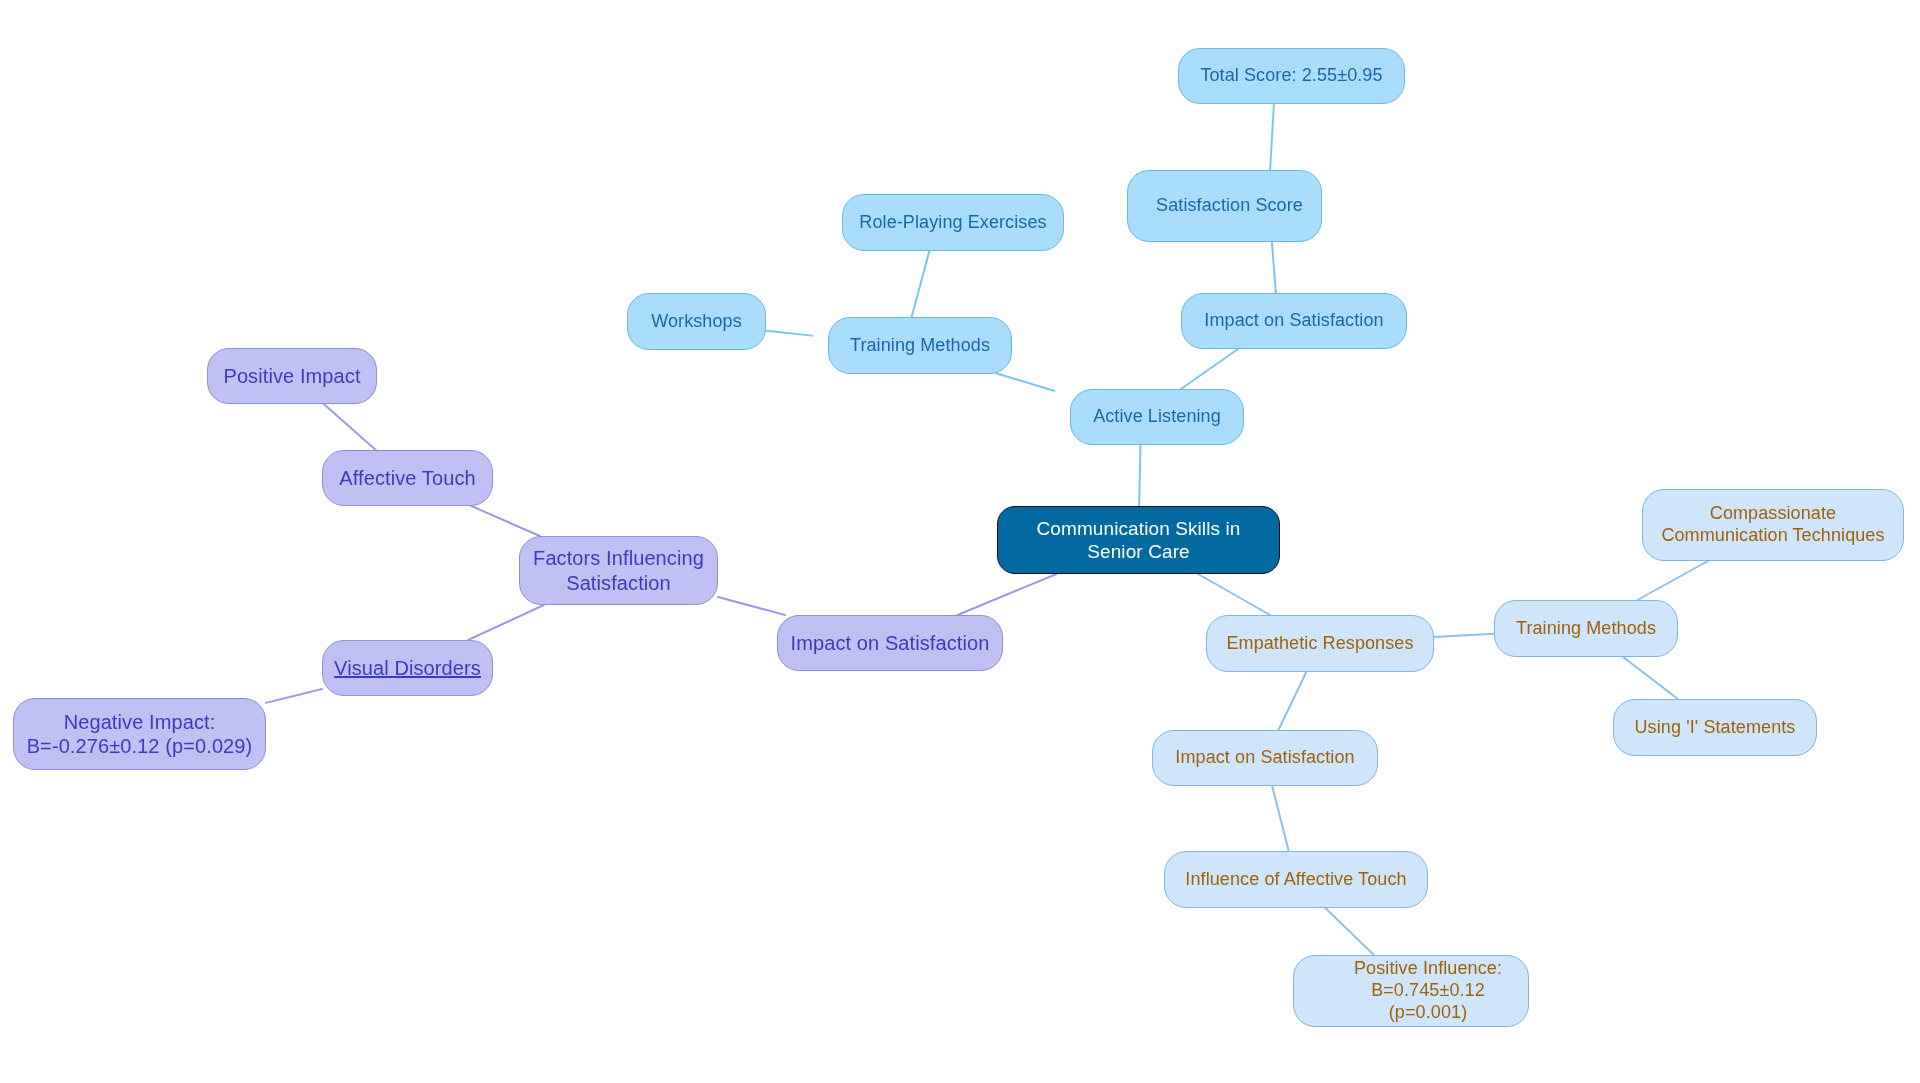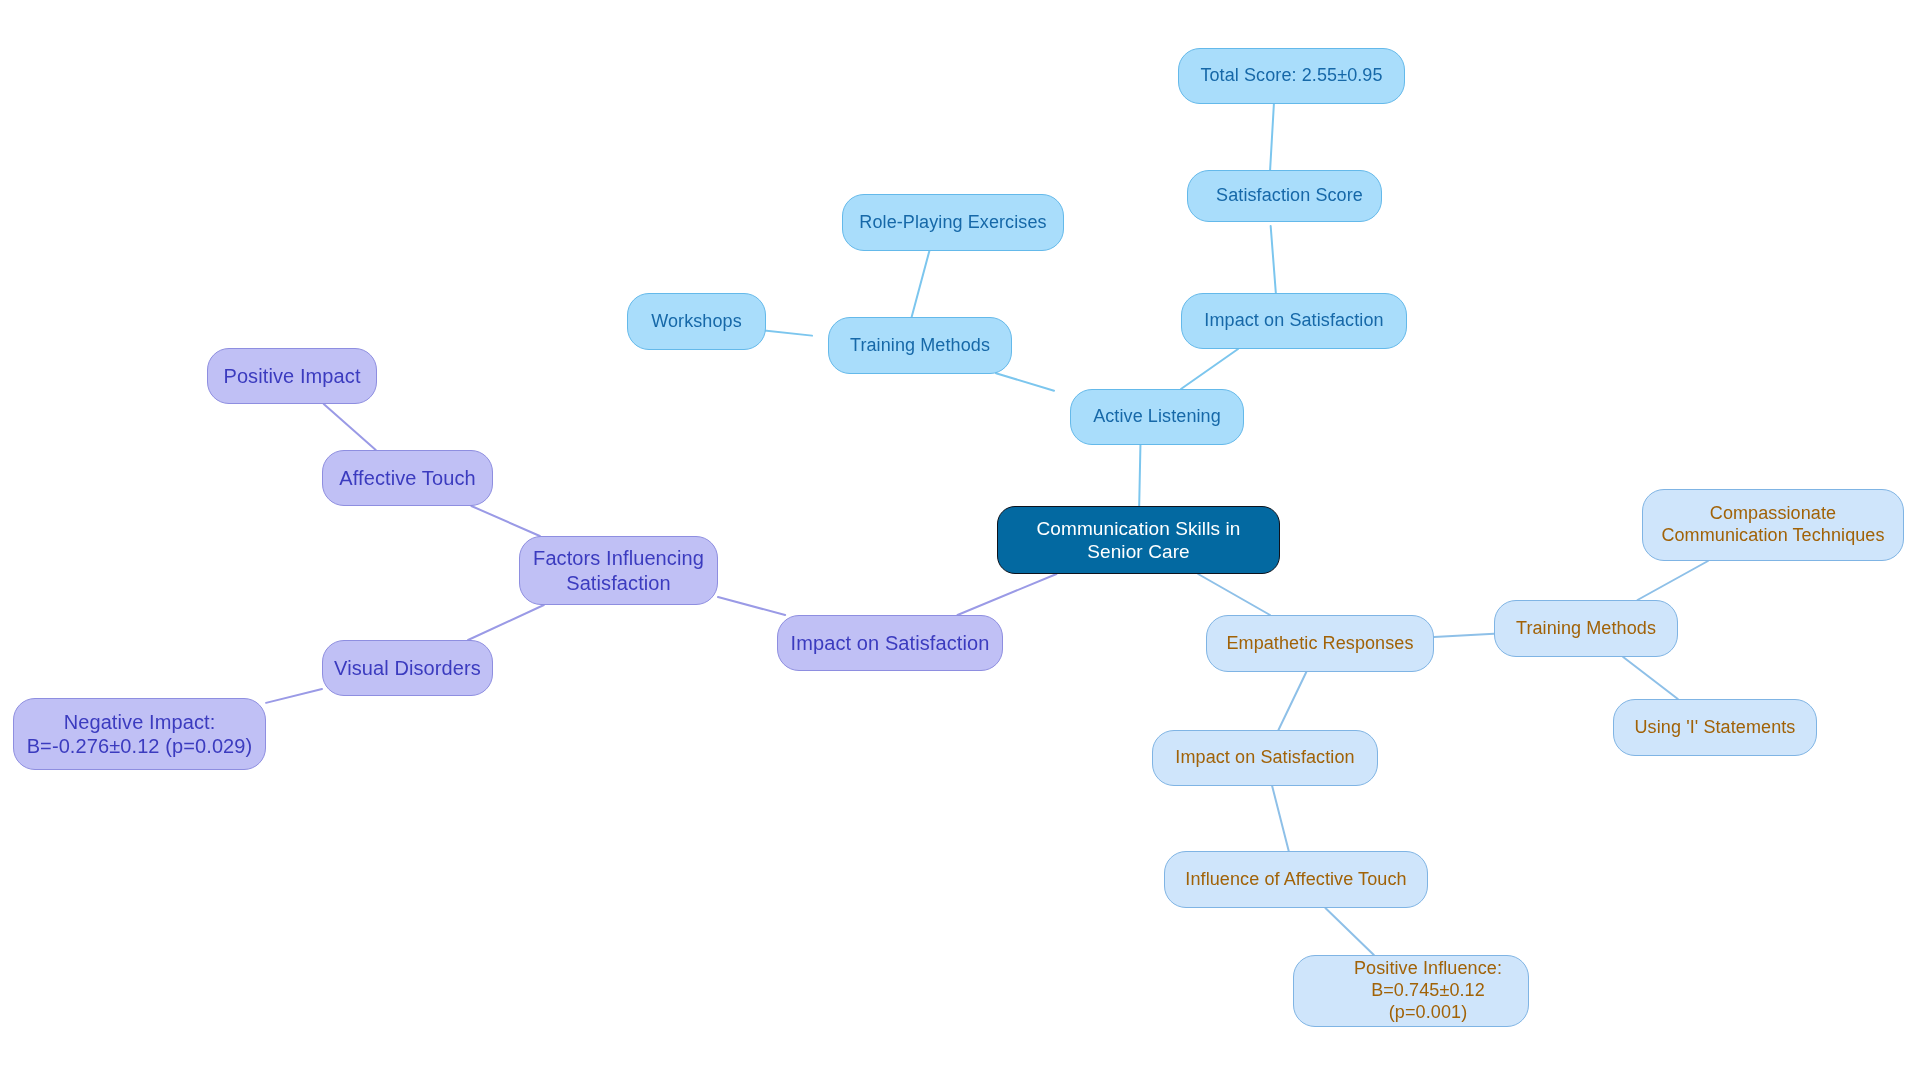--- a/index.html
+++ b/index.html
@@ -94,28 +94,28 @@
       <line x1="1272.1440329218108" y1="786" x2="1288.7283950617284" y2="851" stroke="#8ec0e8" stroke-width="2" stroke-linecap="round"></line>
       <line x1="1325.3946188340808" y1="908" x2="1373.8699551569507" y2="955" stroke="#8ec0e8" stroke-width="2" stroke-linecap="round"></line>
     </svg>
   <div id="node-layer">
       <div class="node root" style="left: 997px; top: 506px; width: 283px; height: 68px;">Communication Skills in Senior Care</div>
       <div class="node blue" style="left: 1054px; top: 389px; width: 174px; height: 56px;">Active Listening</div>
       <div class="node blue" style="left: 812px; top: 317px; width: 184px; height: 57px;">Training Methods</div>
       <div class="node blue" style="left: 826px; top: 194px; width: 222px; height: 57px;">Role-Playing Exercises</div>
       <div class="node blue" style="left: 611px; top: 293px; width: 139px; height: 57px;">Workshops</div>
       <div class="node blue" style="left: 1165px; top: 293px; width: 226px; height: 56px;">Impact on Satisfaction</div>
-      <div class="node blue" style="left: 1171px; top: 170px; width: 195px; height: 52px; padding-left: 20px;">Satisfaction Score</div>
+      <div class="node blue" style="left: 1111px; top: 170px; width: 195px; height: 72px; padding-left: 20px;">Satisfaction Score</div>
       <div class="node blue" style="left: 1162px; top: 48px; width: 227px; height: 56px;">Total Score: 2.55±0.95</div>
       <div class="node purple" style="left: 777px; top: 615px; width: 226px; height: 56px;">Impact on Satisfaction</div>
       <div class="node purple" style="left: 519px; top: 536px; width: 199px; height: 69px;">Factors Influencing
 Satisfaction</div>
       <div class="node purple" style="left: 322px; top: 450px; width: 171px; height: 56px;">Affective Touch</div>
       <div class="node purple" style="left: 207px; top: 348px; width: 170px; height: 56px;">Positive Impact</div>
-      <div class="node purple" style="left: 322px; top: 640px; width: 171px; height: 56px;">Visual Disorders</div>
+      <div class="node purple" style="left: 322px; top: 640px; width: 171px; height: 56px; text-decoration: underline;">Visual Disorders</div>
       <div class="node purple" style="left: 13px; top: 698px; width: 253px; height: 72px;">Negative Impact:
 B=-0.276±0.12 (p=0.029)</div>
       <div class="node paleblue" style="left: 1206px; top: 615px; width: 228px; height: 57px;">Empathetic Responses</div>
       <div class="node paleblue" style="left: 1494px; top: 600px; width: 184px; height: 57px;">Training Methods</div>
       <div class="node paleblue" style="left: 1642px; top: 489px; width: 262px; height: 72px;">Compassionate
 Communication Techniques</div>
       <div class="node paleblue" style="left: 1613px; top: 699px; width: 204px; height: 57px;">Using 'I' Statements</div>
       <div class="node paleblue" style="left: 1152px; top: 730px; width: 226px; height: 56px;">Impact on Satisfaction</div>
       <div class="node paleblue" style="left: 1164px; top: 851px; width: 264px; height: 57px;">Influence of Affective Touch</div>
       <div class="node paleblue" style="left: 1293px; top: 955px; width: 236px; height: 72px; padding-left: 44px;">Positive Influence:

